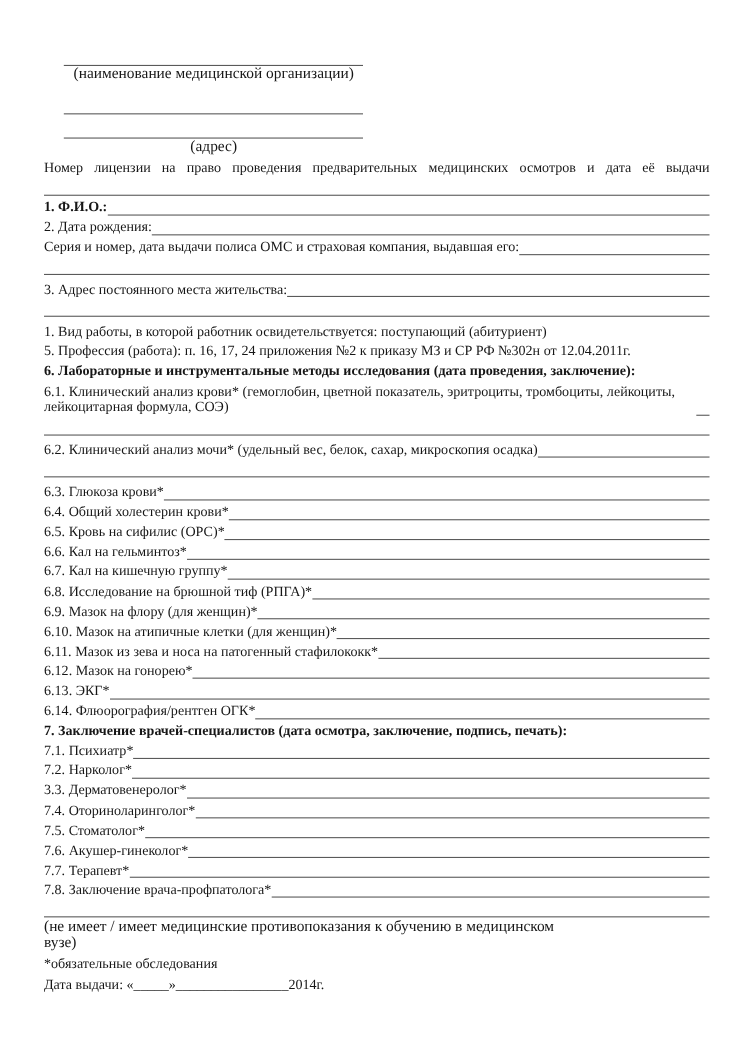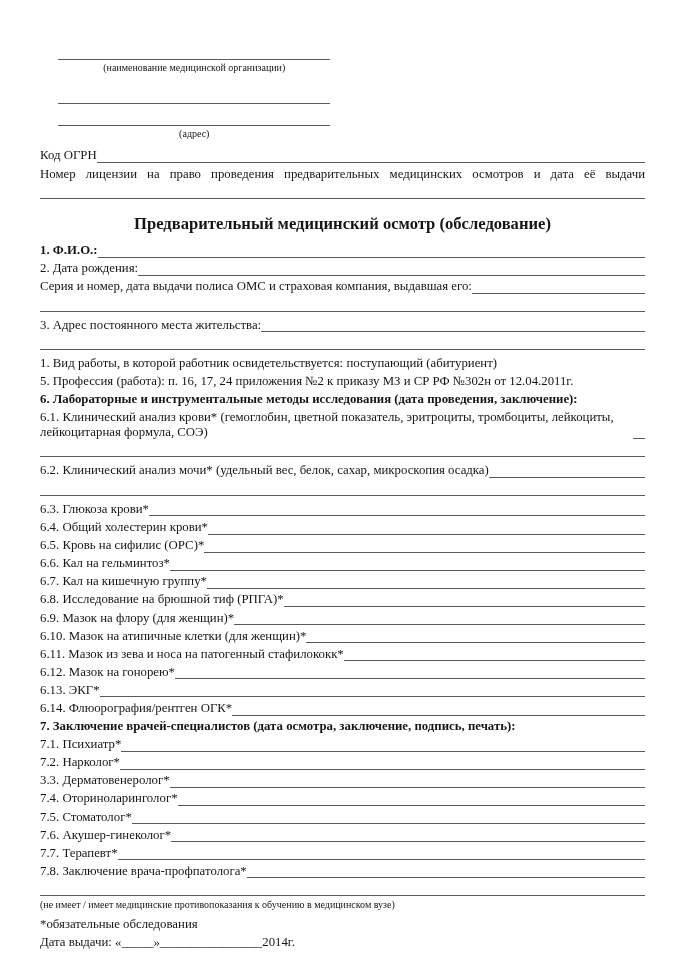--- a/index.html
+++ b/index.html
@@ -22,47 +22,42 @@
   
   .topline{border-bottom:1px solid #5a5a5a;height:13px;width:45%;margin-left:3%;}
   .topcap{width:51%;text-align:center;font-size:11.4px;margin-top:1px;}
   .gap8{height:8px;}
   .gap14{height:14px;}
 
   .license{text-align:justify;text-align-last:justify;margin-top:4px;}
 
   h1.title{font-size:16.6px;line-height:19px;font-weight:bold;text-align:center;margin:15px 0 10px 0;}
 
-  .smallcap{font-size:10px;}
+  .smallcap{font-size:14px;}
   .cap-center-birth{width:84%;text-align:center;margin-top:1px;}
   .cap-center-conc{width:77%;text-align:left;margin-top:2px;}
 
   .underlined{text-underline-offset:2px;}
 </style>
 </head>
 <body>
 
 <div class="page">
 
   <div class="topline"></div>
   <div class="topcap smallcap">(наименование медицинской организации)</div>
   <div class="gap14"></div>
   <div class="topline"></div>
   <div class="gap8"></div>
   <div class="topline"></div>
   <div class="topcap smallcap">(адрес)</div>
 
-  <div class="row" style="margin-top:7px;">
-    <span class="lbl">Код ОГРН</span>
-    <span class="fill"></span>
-  </div>
   <div class="license">Номер лицензии на право проведения предварительных медицинских осмотров и дата её выдачи</div>
   <div class="contline"></div>
 
-  <h1 class="title">Предварительный медицинский осмотр (обследование)</h1>
 
   <div class="row">
     <span class="lbl bold">1. Ф.И.О.:</span>
     <span class="fill"></span>
   </div>
   <div class="row">
     <span class="lbl">2. Дата рождения:</span>
     <span class="fill"></span>
   </div>
   <div class="row">

